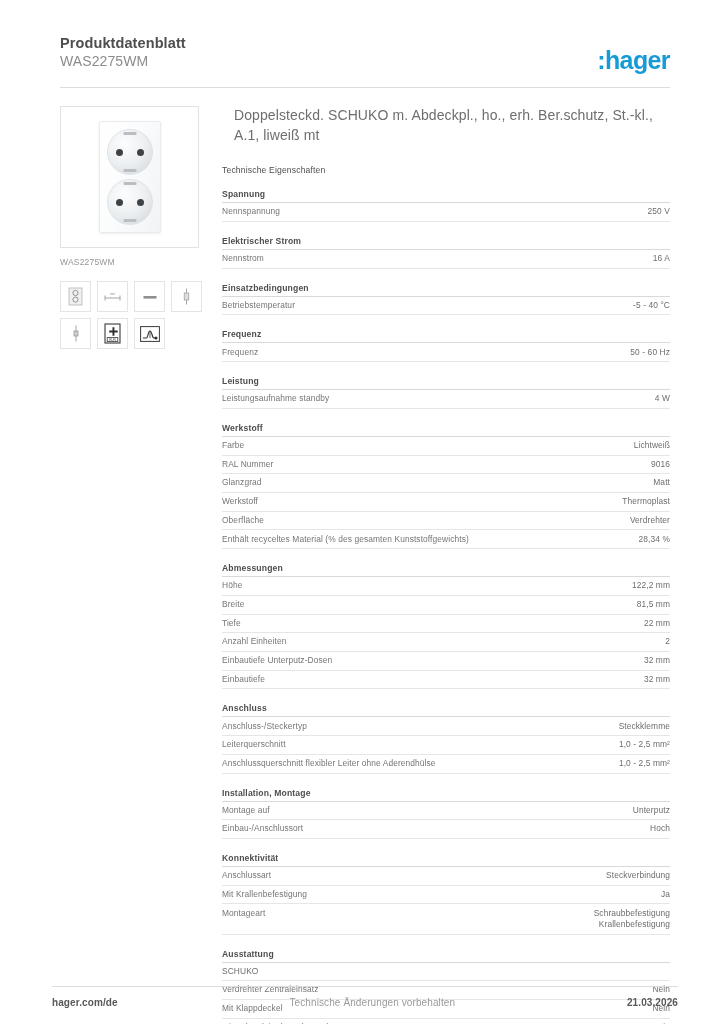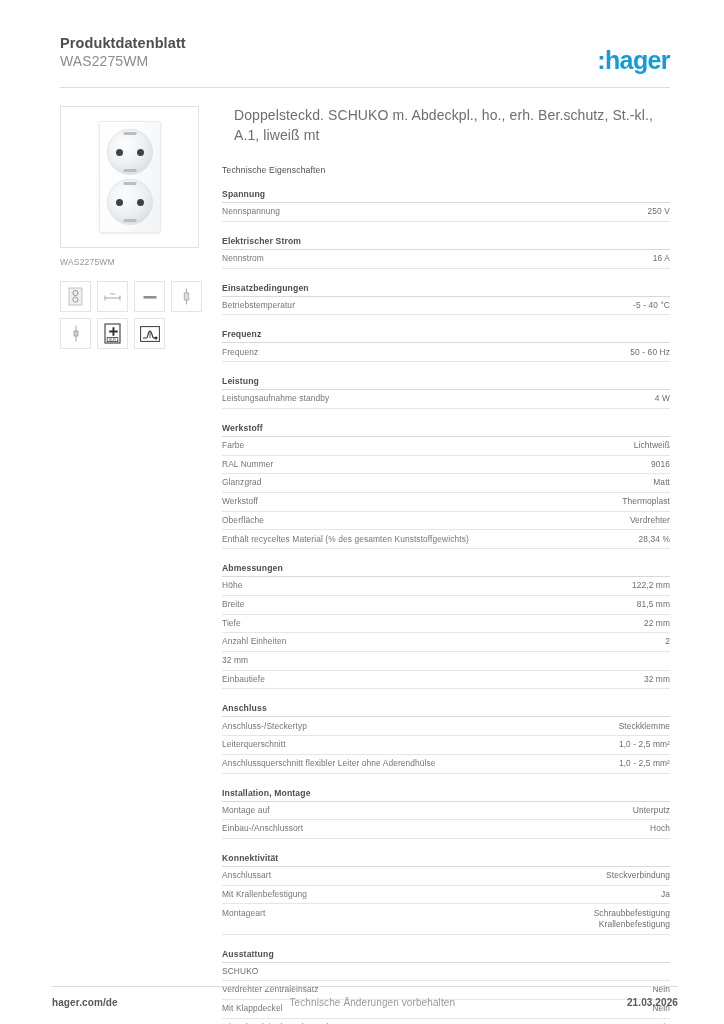--- a/index.html
+++ b/index.html
@@ -360,20 +360,21 @@
             </div>
             <div class="row">
               <div class="label">Tiefe</div>
               <div class="value">22 mm</div>
             </div>
             <div class="row">
               <div class="label">Anzahl Einheiten</div>
               <div class="value">2</div>
             </div>
             <div class="row">
+              <div class="label">Einbautiefe Unterputz-Dosen</div>
               <div class="value">32 mm</div>
             </div>
             <div class="row">
               <div class="label">Einbautiefe</div>
               <div class="value">32 mm</div>
             </div>
           </div>
           <div class="group">
             <div class="group-title">Anschluss</div>
             <div class="row">

